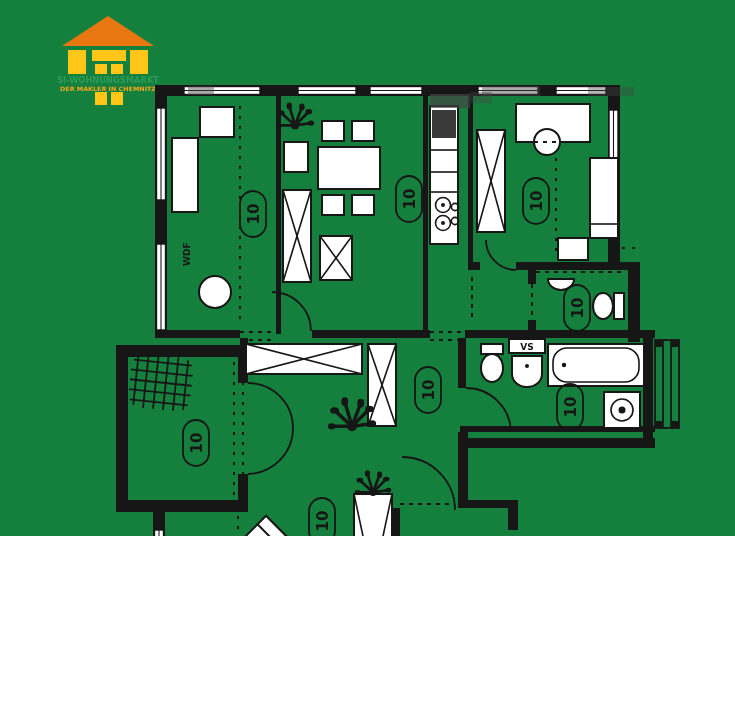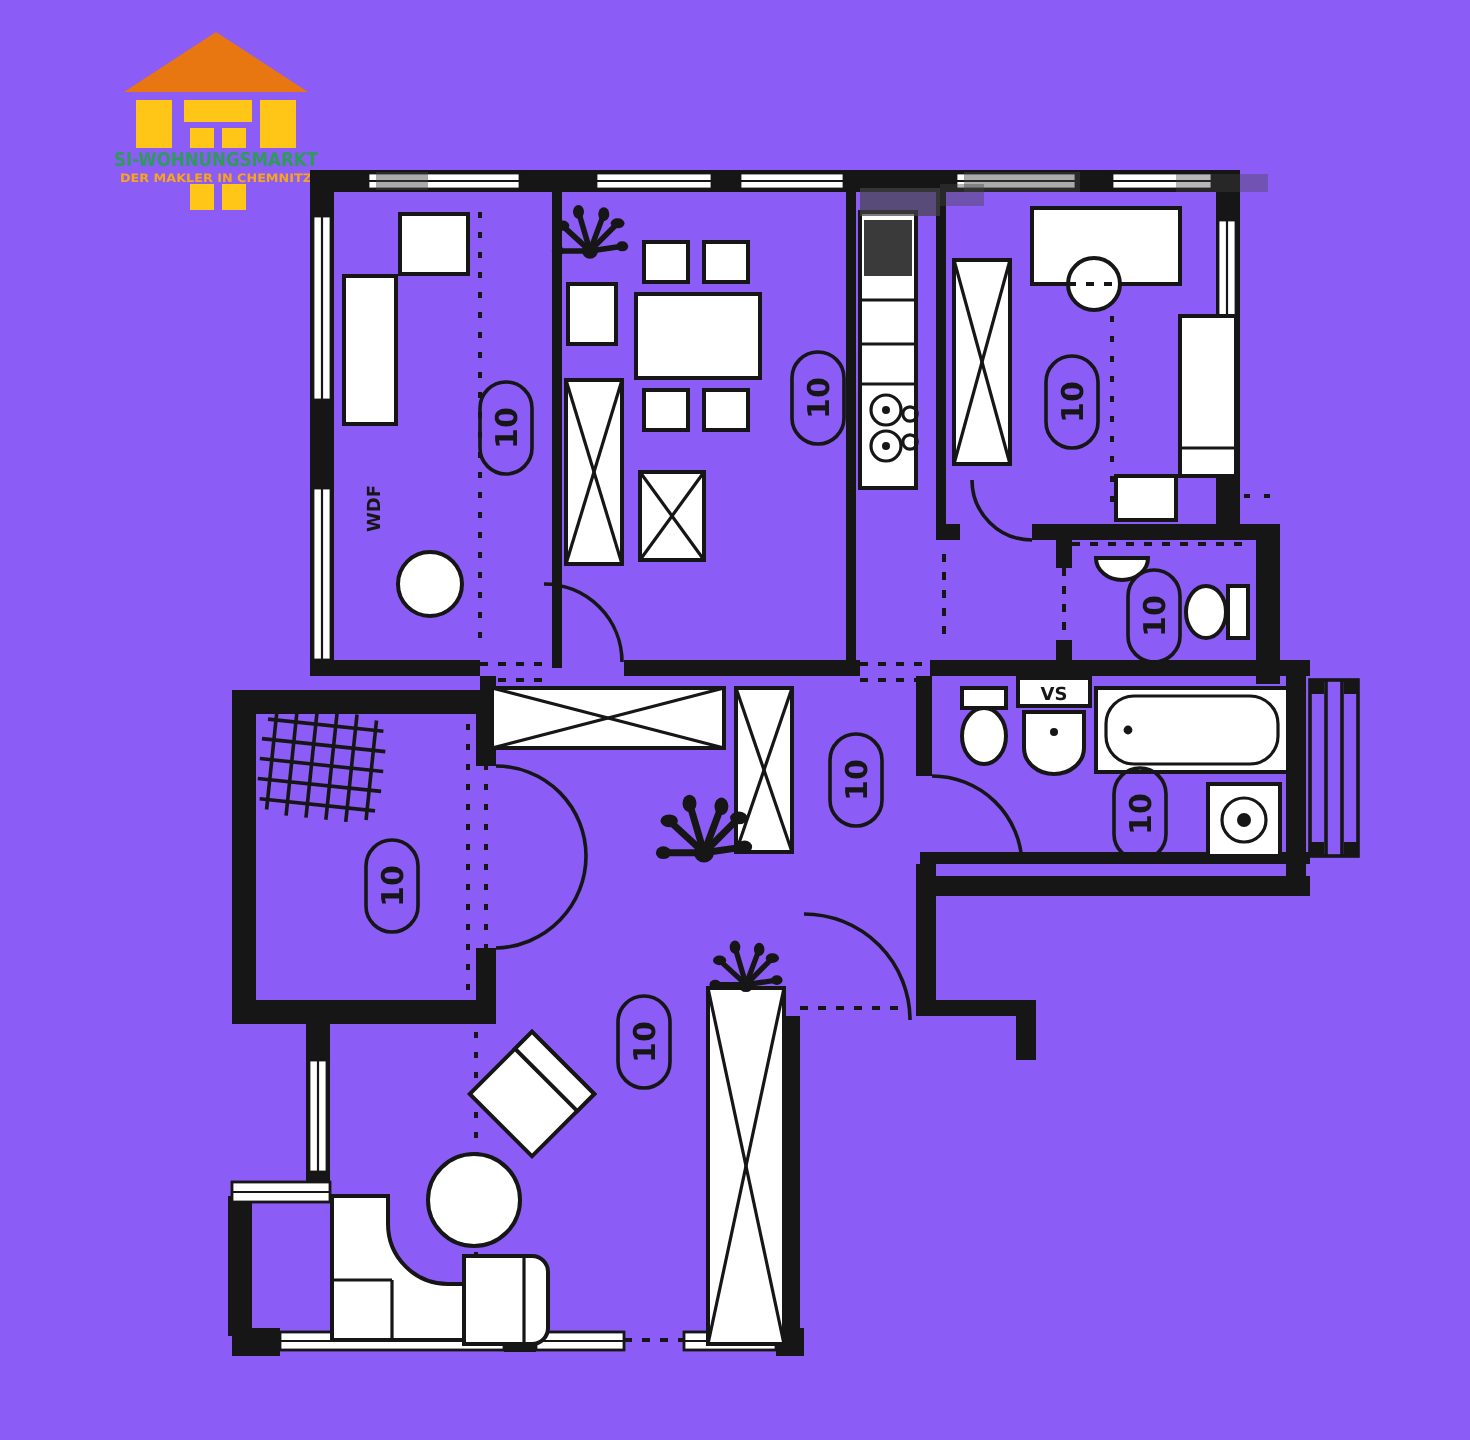--- a/index.html
+++ b/index.html
@@ -1,16 +1,16 @@
 <!DOCTYPE html>
 <html><head>
 <meta charset="utf-8">
 <style>
   html,body{margin:0;padding:0;background:#ffffff;}
-  .canvas{position:relative;width:735px;height:720px;background:#8b5cf6;overflow:hidden;
+  .canvas{position:relative;width:735px;height:536px;background:#15803d;overflow:hidden;
           font-family:"DejaVu Sans", "Liberation Sans", sans-serif;}
   svg text{font-family:"DejaVu Sans", "Liberation Sans", sans-serif;}
   .wall{fill:#161616;stroke:none;}
   .thin{stroke:#161616;stroke-width:1.8;fill:none;}
   .furn{stroke:#161616;stroke-width:2;fill:#ffffff;}
   .furnln{stroke:#161616;stroke-width:1.6;fill:none;}
   .win{fill:#ffffff;stroke:#161616;stroke-width:1.4;}
   .winln{stroke:#161616;stroke-width:1.1;fill:none;}
   .dash{stroke:#161616;stroke-width:2;stroke-dasharray:3 7;fill:none;}
   .dashf{stroke:#161616;stroke-width:2;stroke-dasharray:4 5;fill:none;}

